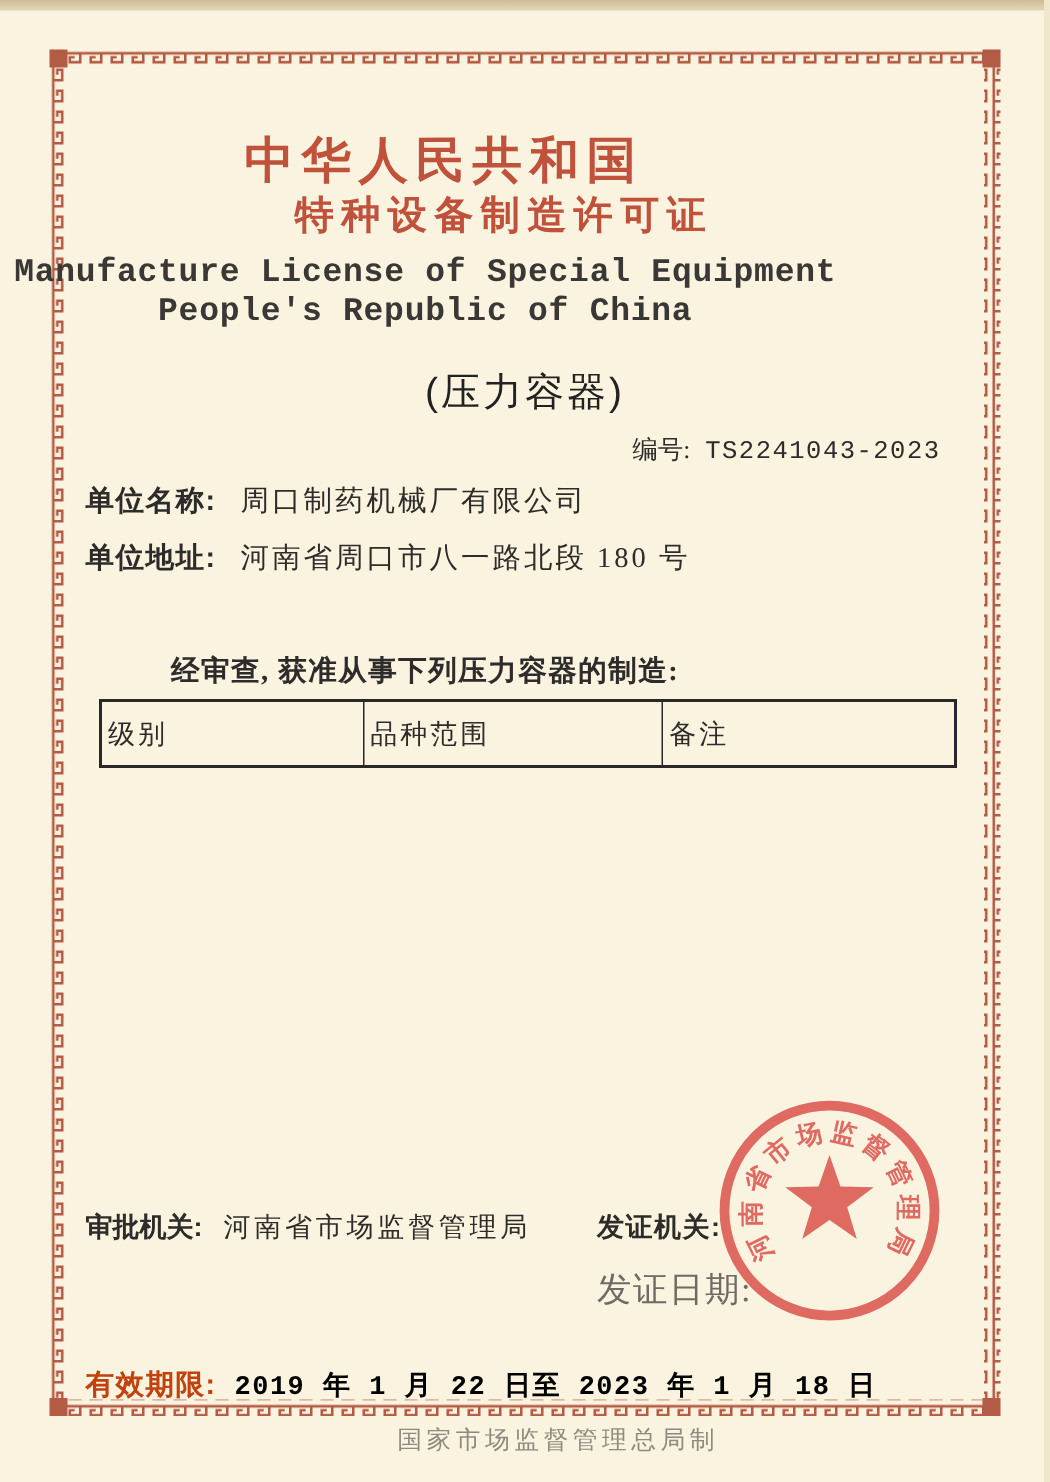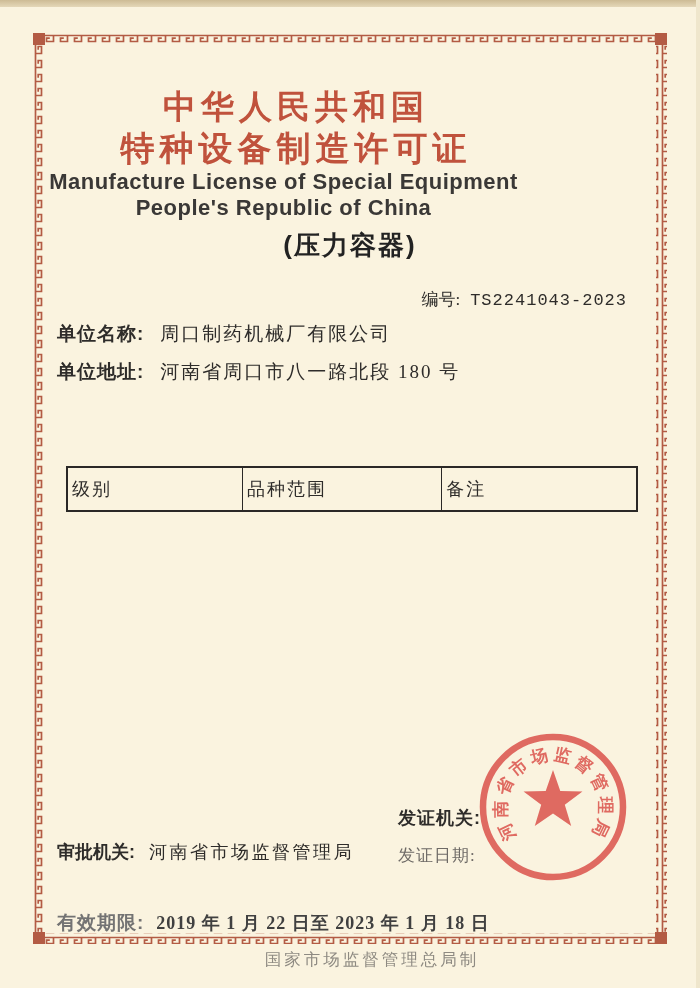--- a/index.html
+++ b/index.html
@@ -7,26 +7,26 @@
   .page{position:relative;width:700px;height:988px;background:#faf3df;overflow:hidden;}
   .scan-edge-top{position:absolute;left:0;top:0;width:700px;height:7px;
     background:linear-gradient(#cdbb95,#e4d7b8);}
   .scan-edge-right{position:absolute;right:0;top:0;width:4px;height:988px;background:#efe6cc;}
   .ornament{position:absolute;left:0;top:0;}
   .abs{position:absolute;}
   
   .title-cn{width:592px;text-align:center;color:#c0523c;font-weight:bold;
     font-family:"Liberation Sans",sans-serif;letter-spacing:5px;}
   .t1{top:85px;font-size:33px;}
-  .t2{top:126px;font-size:34px;}
+  .t2{top:126px;font-size:26px;padding-left:40px;}
   .title-en{width:567px;text-align:center;color:#3a3836;font-weight:bold;
-    font-family:Liberation Sans, sans-serif;font-size:22px;letter-spacing:0.5px;}
+    font-family:Liberation Mono, monospace;font-size:22px;letter-spacing:0.5px;}
   .e1{top:169px;}
   .e2{top:195px;}
-  .category{top:228px;width:700px;text-align:center;font-size:26px;font-weight:bold;
+  .category{top:244px;width:700px;text-align:center;font-size:26px;font-weight:normal;
     font-family:"Liberation Sans",sans-serif;color:#222;letter-spacing:2px;}
   
   .licrow{top:288px;right:73px;font-size:17px;display:flex;gap:10px;align-items:baseline;}
   .licrow .lbl{font-family:"Liberation Serif",serif;color:#2e2c2a;}
   .licrow .val{font-family:"Liberation Mono",monospace;color:#2e2c2a;letter-spacing:1px;}
   
   .fieldrow{display:flex;gap:16px;align-items:flex-start;font-size:19px;color:#2e2c2a;}
   .fieldrow .lbl{font-family:"Liberation Sans",sans-serif;font-weight:bold;letter-spacing:1px;}
   .fieldrow .val{font-family:"Liberation Serif",serif;letter-spacing:2px;}
   .f-name{left:57px;top:321px;}
@@ -37,31 +37,31 @@
   
   table.grant{position:absolute;left:66px;top:466px;width:572px;border-collapse:collapse;
     background:transparent;}
   table.grant th,table.grant td{border:1.5px solid #2a2826;text-align:left;
     color:#2e2c2a;font-weight:normal;padding:4px;}
   table.grant{border:2.5px solid #2a2826;}
   table.grant th{height:34px;font-size:18px;font-family:"Liberation Serif",serif;letter-spacing:2px;}
   table.grant td{height:36px;font-size:18px;font-family:"Liberation Serif",serif;letter-spacing:2px;}
   table.grant td.code{font-family:"Liberation Mono",monospace;font-size:17px;letter-spacing:0;}
   
-  .approw{left:57px;top:840px;display:flex;gap:14px;align-items:baseline;}
+  .approw{left:57px;top:806px;display:flex;gap:14px;align-items:baseline;}
   .approw .lbl{font-family:"Liberation Sans",sans-serif;font-weight:bold;font-size:18px;color:#2e2c2a;}
   .approw .val{font-family:"Liberation Serif",serif;font-size:18px;color:#2e2c2a;letter-spacing:2.5px;}
   .issueorg{left:398px;top:806px;font-family:"Liberation Sans",sans-serif;font-weight:bold;
     font-size:18px;color:#2e2c2a;letter-spacing:1px;}
   .issuedate{left:398px;top:844px;display:flex;gap:16px;align-items:baseline;}
-  .issuedate .lbl{font-family:"Liberation Serif",serif;font-size:17px;color:#6e6a66;letter-spacing:1px;}
+  .issuedate .lbl{font-family:"Liberation Serif",serif;font-size:23px;color:#6e6a66;letter-spacing:1px;}
   .issuedate .val{font-family:"Liberation Sans",sans-serif;font-weight:bold;font-size:18px;color:#242220;letter-spacing:1px;}
   .validrow{left:57px;top:876px;display:flex;gap:12px;align-items:baseline;}
-  .validrow .lbl{font-family:"Liberation Sans",sans-serif;font-weight:bold;font-size:19px;color:#737373;letter-spacing:1px;}
-  .validrow .val{font-family:Liberation Serif, serif;font-weight:bold;font-size:18px;color:#404040;letter-spacing:1px;margin-top:35px;}
+  .validrow .lbl{font-family:"Liberation Sans",sans-serif;font-weight:bold;font-size:19px;color:#c2410c;letter-spacing:1px;}
+  .validrow .val{font-family:Liberation Mono, monospace;font-weight:bold;font-size:18px;color:#000000;letter-spacing:1px;margin-top:35px;}
   
   .footer{top:949px;width:700px;text-align:center;font-size:16.5px;color:#8e8a82;
     font-family:"Liberation Sans",sans-serif;letter-spacing:3px;padding-left:22px;}
   
   .seal{position:absolute;left:470px;top:724px;width:166px;height:166px;
     mix-blend-mode:multiply;opacity:0.85;}
 </style>
 </head>
 <body>
 
@@ -103,20 +103,21 @@
 
   <div class="abs fieldrow f-name">
     <span class="lbl">单位名称:</span>
     <span class="val">周口制药机械厂有限公司</span>
   </div>
   <div class="abs fieldrow f-addr">
     <span class="lbl">单位地址:</span>
     <span class="val">河南省周口市八一路北段 180 号</span>
   </div>
 
+  <div class="abs intro">经审查, 获准从事下列压力容器的制造:</div>
 
   <table class="grant">
     <colgroup>
         <col style="width:176px">
         <col style="width:200px">
         <col style="width:196px">
       </colgroup>
     <thead>
       <tr>
         <th>级别</th>

